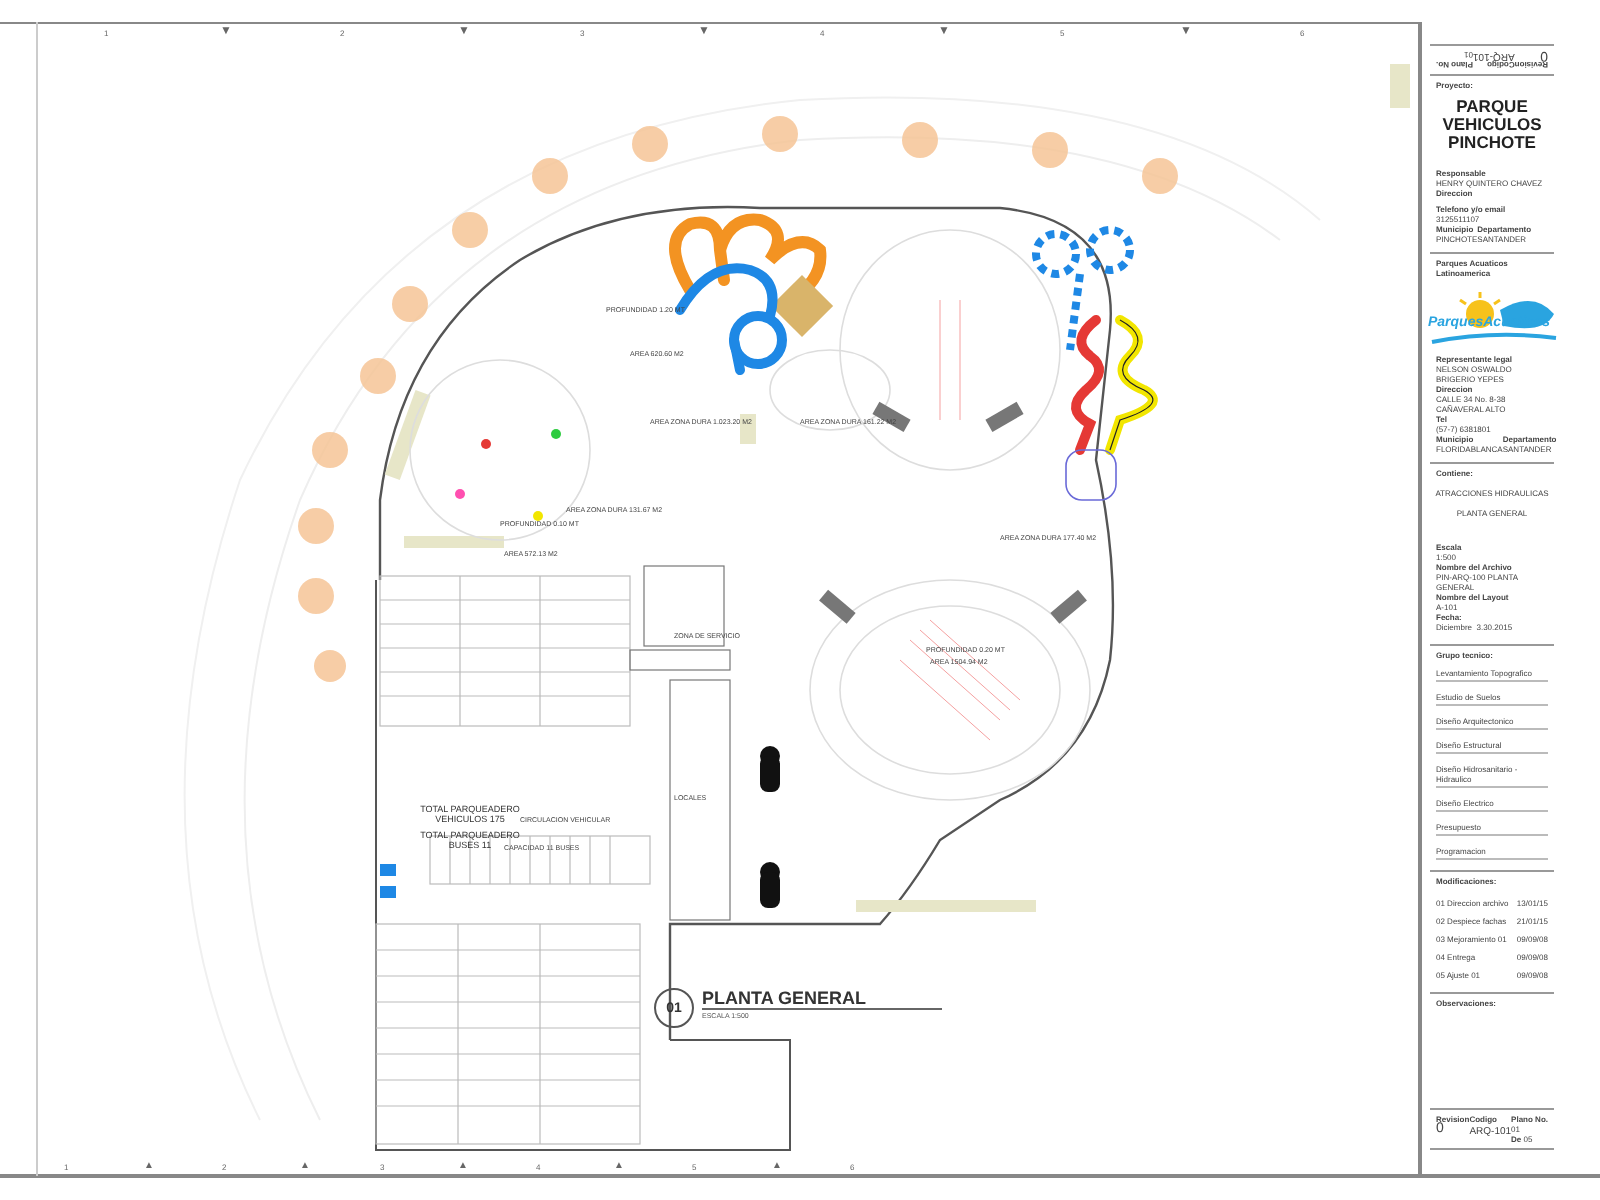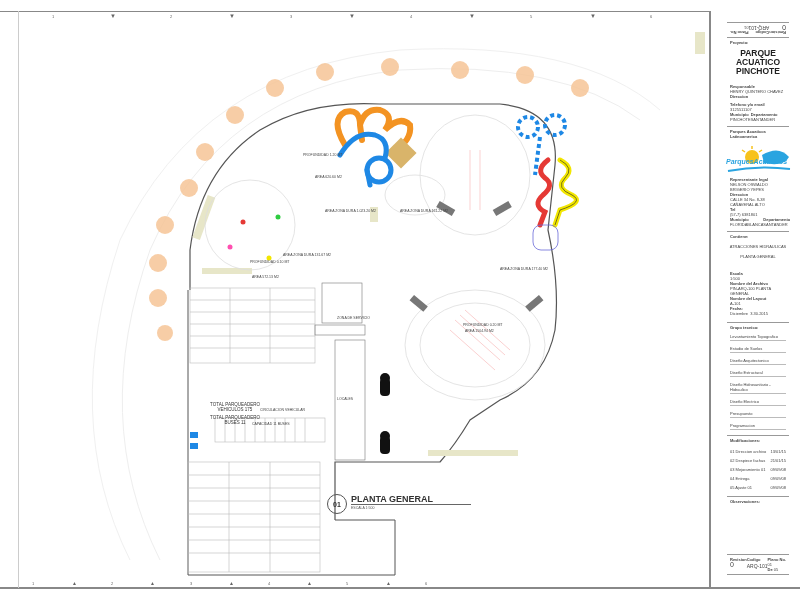--- a/index.html
+++ b/index.html
@@ -4,21 +4,21 @@
 <style>
   html,body{margin:0;padding:0;background:#fff;}
   body{width:800px;height:600px;position:relative;overflow:hidden;font-family:"Liberation Sans",sans-serif;color:#333;}
   .sheet{position:absolute;left:0;top:0;width:800px;height:600px;background:#fff;}
   .frame-top{position:absolute;left:0;top:11px;width:710px;height:1px;background:#888;}
   .frame-bottom{position:absolute;left:0;top:587px;width:800px;height:2px;background:#888;}
   .frame-left{position:absolute;left:18px;top:11px;width:1px;height:577px;background:#ccc;}
   .frame-right{position:absolute;left:709px;top:11px;width:2px;height:577px;background:#888;}
   .tick{position:absolute;font-size:4px;color:#666;}
   .plan{position:absolute;left:0;top:12px;width:709px;height:575px;}
-  .tb{position:absolute;left:712px;top:12px;width:68px;height:575px;font-size:4px;line-height:5px;color:#444;margin-left:12px;}
+  .tb{position:absolute;left:712px;top:12px;width:68px;height:575px;font-size:4px;line-height:5px;color:#444;}
   .tb .hr{height:1px;background:#999;margin:2px 3px;}
   .tb .lbl{font-weight:bold;}
   .tb .sec{margin:1px 6px;}
   .title-big{font-size:8.5px;font-weight:bold;text-align:center;line-height:9px;color:#222;margin-top:4px;}
   .logo{margin:6px auto 2px;width:70px;height:30px;position:relative;}
   .row{display:flex;justify-content:space-between;}
   .ul{border-bottom:1px solid #bbb;padding:2px 0 1px;margin:2px 6px 3px;}
   .plan-title{position:absolute;left:327px;top:482px;display:flex;align-items:flex-start;}
   .plan-num{width:18px;height:18px;border:1.2px solid #555;border-radius:50%;font-size:7px;font-weight:bold;display:flex;align-items:center;justify-content:center;}
   .plan-name{margin-left:4px;font-size:9px;font-weight:bold;color:#333;border-bottom:1px solid #666;width:120px;line-height:10px;}
@@ -231,21 +231,21 @@
         </div>
       <div>
           <div class="lbl">Plano No.</div>
           <div>01</div>
         </div>
     </div>
     <div class="hr"></div>
     <div class="sec lbl">Proyecto:</div>
     <div class="title-big">
       <div>PARQUE</div>
-      <div>ACUATICO</div>
+      <div>VEHICULOS</div>
       <div>PINCHOTE</div>
     </div>
     <div class="sec" style="margin-top:8px">
       <div class="lbl">Responsable</div>
       <div>HENRY QUINTERO CHAVEZ</div>
       <div class="lbl">Direccion</div>
       <div class="lbl" style="margin-top:3px">Telefono y/o email</div>
       <div>3125511107</div>
       <div class="row">
         <div>

